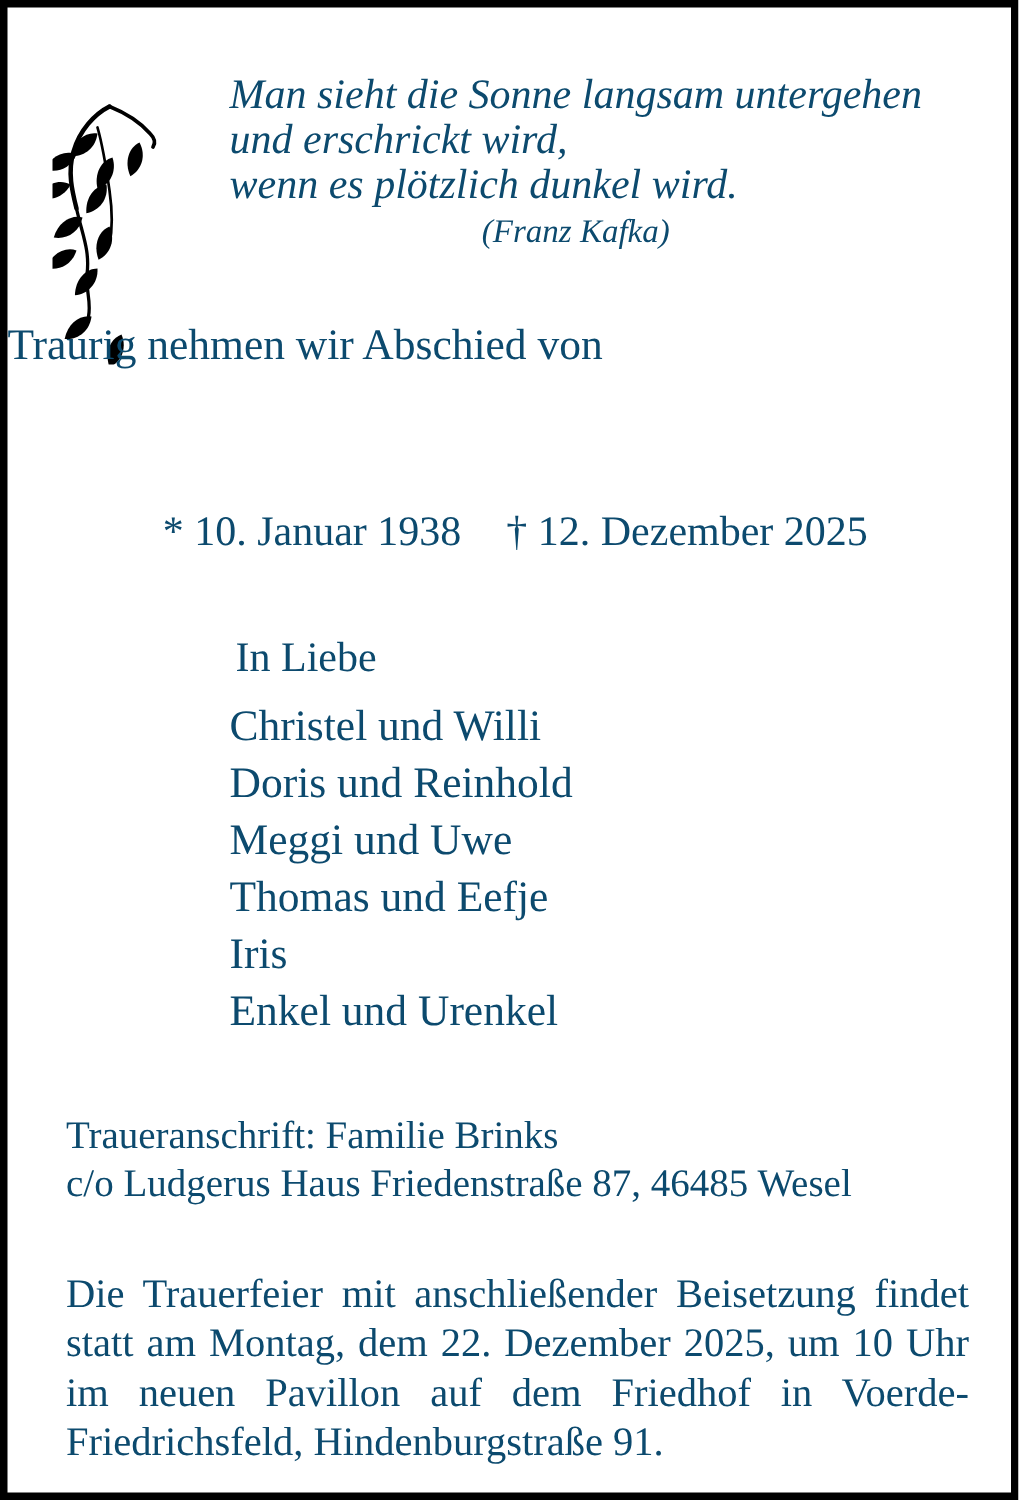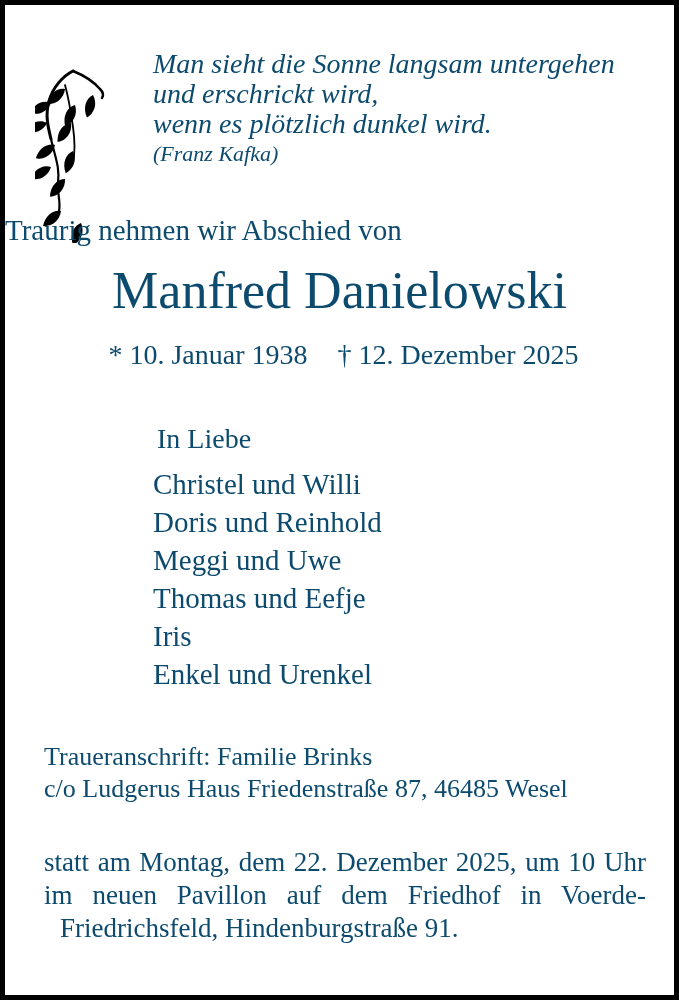--- a/index.html
+++ b/index.html
@@ -35,20 +35,21 @@
     top: 44px;
     font-style: italic;
     font-size: 28px;
     line-height: 30px;
     white-space: nowrap;
   }
   .quote .attribution {
     font-size: 22px;
     line-height: 26px;
     margin-top: 2px;
+    text-align: center;
   }
 
   
   .intro {
     position: absolute;
     left: 0;
     right: 8px;
     top: 209px;
     text-align: left;
     font-size: 29px;
@@ -110,21 +111,20 @@
     width: 602px;
     font-size: 27px;
     line-height: 33px;
   }
   .announcement .line-just {
     text-align: justify;
     text-align-last: justify;
   }
   .announcement .line-last {
     text-align: left;
-    margin-left: 16px;
   }
 </style>
 </head>
 <body>
 
 <div class="notice">
 
   <svg class="branch" viewBox="0 0 72 178" aria-hidden="true">
     <defs>
       <path id="leaf" d="M0,0 C6,-8 16,-9 23,-4 C16,4 6,5 0,0 Z"></path>
@@ -153,21 +153,20 @@
 
   <div class="quote">
     <div>Man sieht die Sonne langsam untergehen</div>
     <div>und erschrickt wird,</div>
     <div>wenn es plötzlich dunkel wird.</div>
     <div class="attribution">(Franz Kafka)</div>
   </div>
 
   <div class="intro">Traurig nehmen wir Abschied von</div>
 
-  <div class="deceased-name">Manfred Danielowski</div>
 
   <div class="dates">
     <span>* 10. Januar 1938</span>
     <span>† 12. Dezember 2025</span>
   </div>
 
   <div class="salutation">In Liebe</div>
   <div class="family-names">
     <div>Christel und Willi</div>
     <div>Doris und Reinhold</div>
@@ -176,18 +175,19 @@
     <div>Iris</div>
     <div>Enkel und Urenkel</div>
   </div>
 
   <div class="address">
     <div>Traueranschrift: Familie Brinks</div>
     <div>c/o Ludgerus Haus Friedenstraße 87, 46485 Wesel</div>
   </div>
 
   <div class="announcement">
+    <div class="line-just">Die Trauerfeier mit anschließender Beisetzung findet</div>
     <div class="line-just">statt am Montag, dem 22. Dezember 2025, um 10 Uhr</div>
     <div class="line-just">im neuen Pavillon auf dem Friedhof in Voerde-</div>
     <div class="line-last">Friedrichsfeld, Hindenburgstraße 91.</div>
   </div>
 
 </div>
 
 </body></html>

